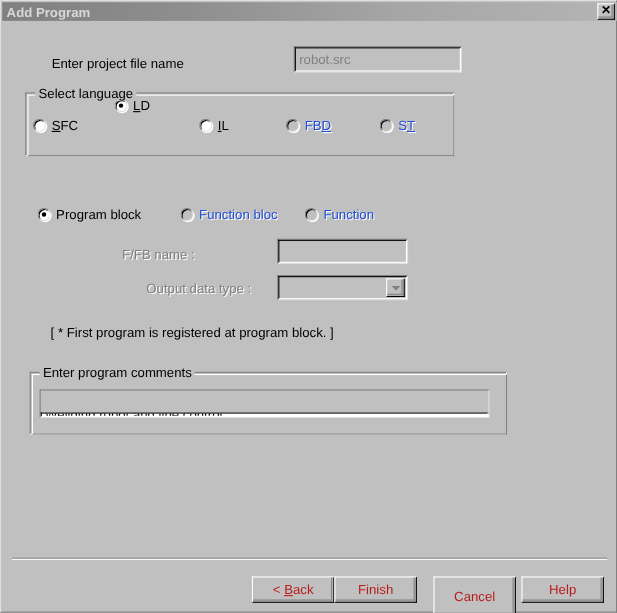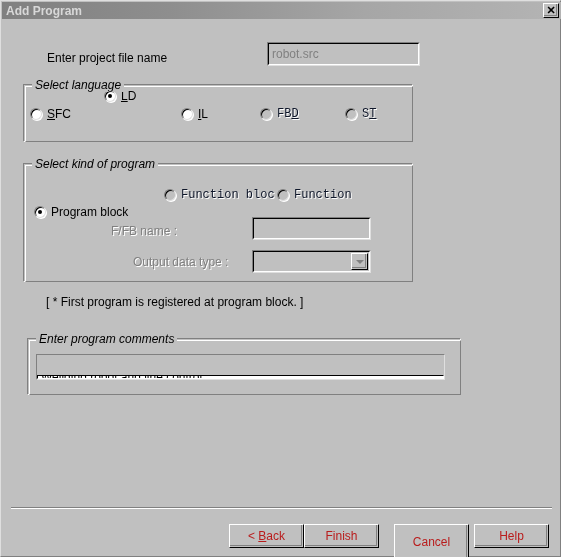--- a/index.html
+++ b/index.html
@@ -183,21 +183,20 @@
   }
   .group-title {
     position: absolute;
     top: -7px;
     left: 8px;
     background: #c0c0c0;
     padding: 0 3px;
     font-size: 12px;
     white-space: nowrap;
     z-index: 3;
-    font-style: italic;
   }
 
   
   .radio {
     position: absolute;
     display: flex;
     align-items: center;
     white-space: nowrap;
     font-size: 12px;
     cursor: default;
@@ -221,23 +220,22 @@
   }
   .radio-dot.checked::after {
     content: "";
     position: absolute;
     left: 3px; top: 3px;
     width: 4px; height: 4px;
     border-radius: 50%;
     background: #000000;
   }
   .radio-label.disabled {
-    color: #0f172a;
+    color: #1d4ed8;
     text-shadow: 1px 1px 0 #ffffff;
-    font-family: Liberation Mono, monospace;
   }
   .mn { text-decoration: underline; }
 
   
   .separator {
     position: absolute;
     height: 2px;
     border-top: 1px solid #808080;
     border-bottom: 1px solid #ffffff;
     box-sizing: border-box;
@@ -309,25 +307,22 @@
   <div class="radio disabled" style="left:259px; top:106px;">
     <span class="radio-dot"></span>
     <span class="radio-label disabled"><span>FB</span><span class="mn">D</span></span>
   </div>
 
   <div class="radio disabled" style="left:344px; top:106px;">
     <span class="radio-dot"></span>
     <span class="radio-label disabled"><span>S</span><span class="mn">T</span></span>
   </div>
 
-  <div class="groupbox" style="left:22px; top:162px; width:390px; height:119px;">
-    <div class="group-title">Select kind of program</div>
-  </div>
-
-  <div class="radio" style="left:33px; top:204px;text-align:center;">
+
+  <div class="radio" style="left:33px; top:187px;text-align:center;">
     <span class="radio-dot checked"></span>
     <span class="radio-label">Program block</span>
   </div>
 
   <div class="radio disabled" style="left:163px; top:187px;">
     <span class="radio-dot"></span>
     <span class="radio-label disabled">Function bloc</span>
   </div>
 
   <div class="radio disabled" style="left:276px; top:187px;">

